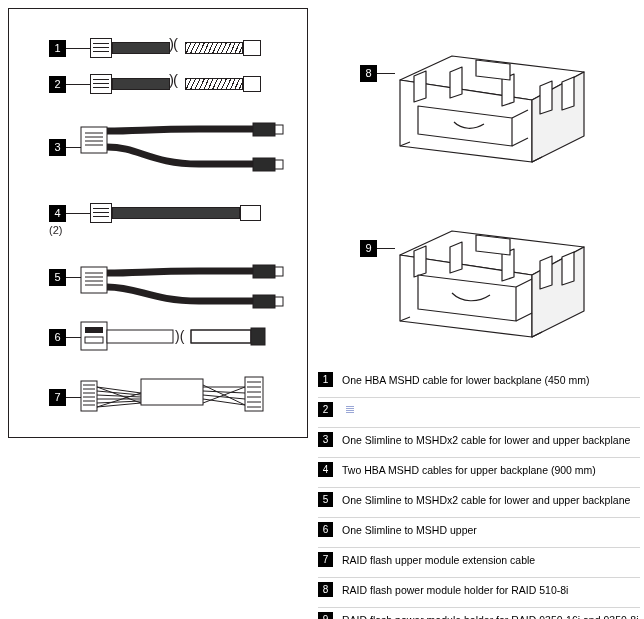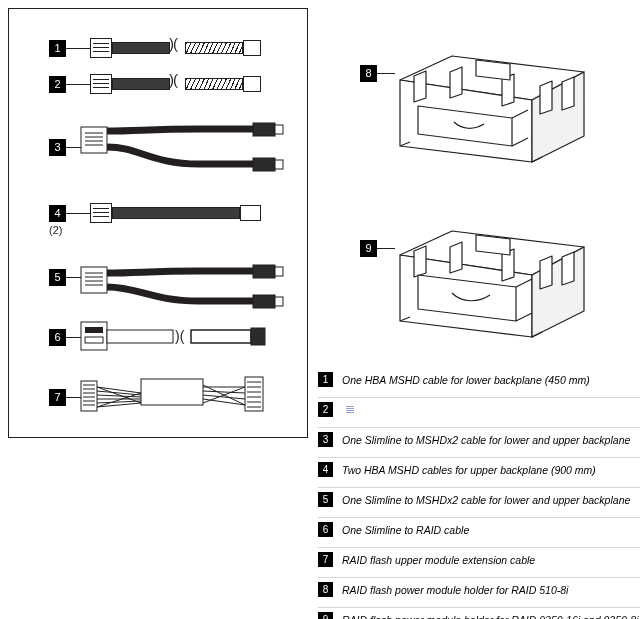--- a/index.html
+++ b/index.html
@@ -118,21 +118,21 @@
   }
   .legend-row:first-child { border-top: none; }
   .legend-row .badge {
     left: 0;
     top: 4px;
     width: 15px;
     height: 15px;
     line-height: 15px;
     font-size: 10px;
   }
-  .legend-text { display: inline; font-style: italic; }
+  .legend-text { display: inline; }
   .legend-mark {
     display: inline-block;
     width: 8px;
     height: 8px;
     margin-left: 4px;
     vertical-align: 1px;
     background:
       repeating-linear-gradient(0deg, #9aa7d6 0 1px, #ffffff 1px 2px),
       repeating-linear-gradient(90deg, #9aa7d6 0 1px, #ffffff 1px 2px);
   }
@@ -316,21 +316,21 @@
     <span class="legend-text">Two HBA MSHD cables for upper backplane (900 mm)</span>
   </div>
 
   <div class="legend-row">
     <span class="badge">5</span>
     <span class="legend-text">One Slimline to MSHDx2 cable for lower and upper backplane</span>
   </div>
 
   <div class="legend-row">
     <span class="badge">6</span>
-    <span class="legend-text">One Slimline to RAID cable</span>
+    <span class="legend-text">One Slimline to MSHD upper</span>
   </div>
 
   <div class="legend-row">
     <span class="badge">7</span>
     <span class="legend-text">RAID flash upper module extension cable</span>
   </div>
 
   <div class="legend-row">
     <span class="badge">8</span>
     <span class="legend-text">RAID flash power module holder for RAID 510-8i</span>

